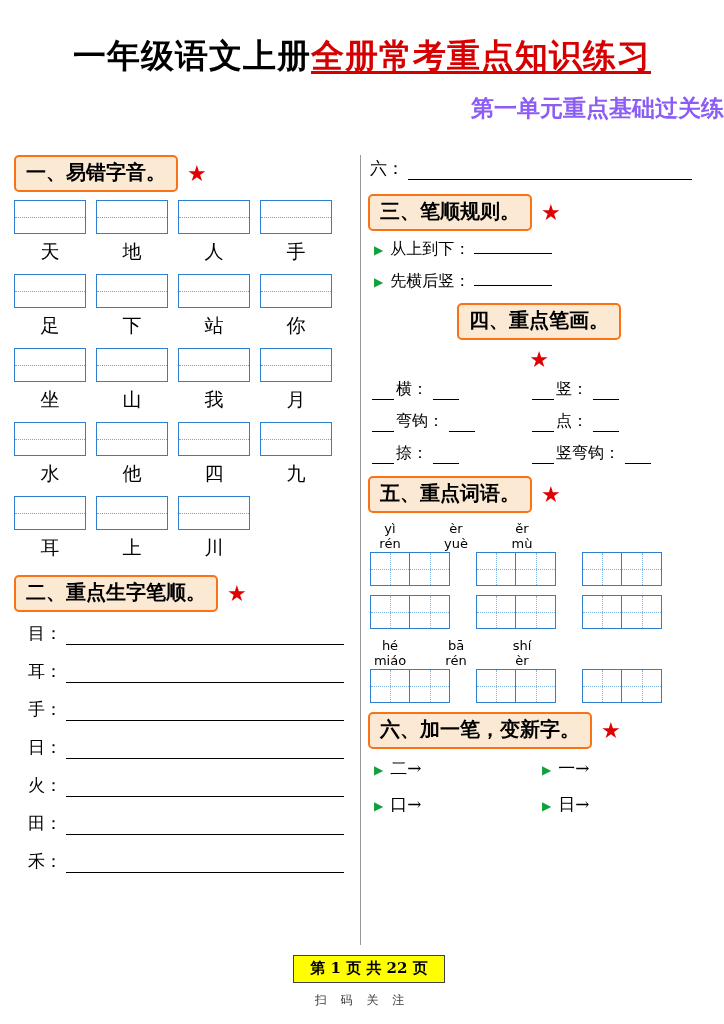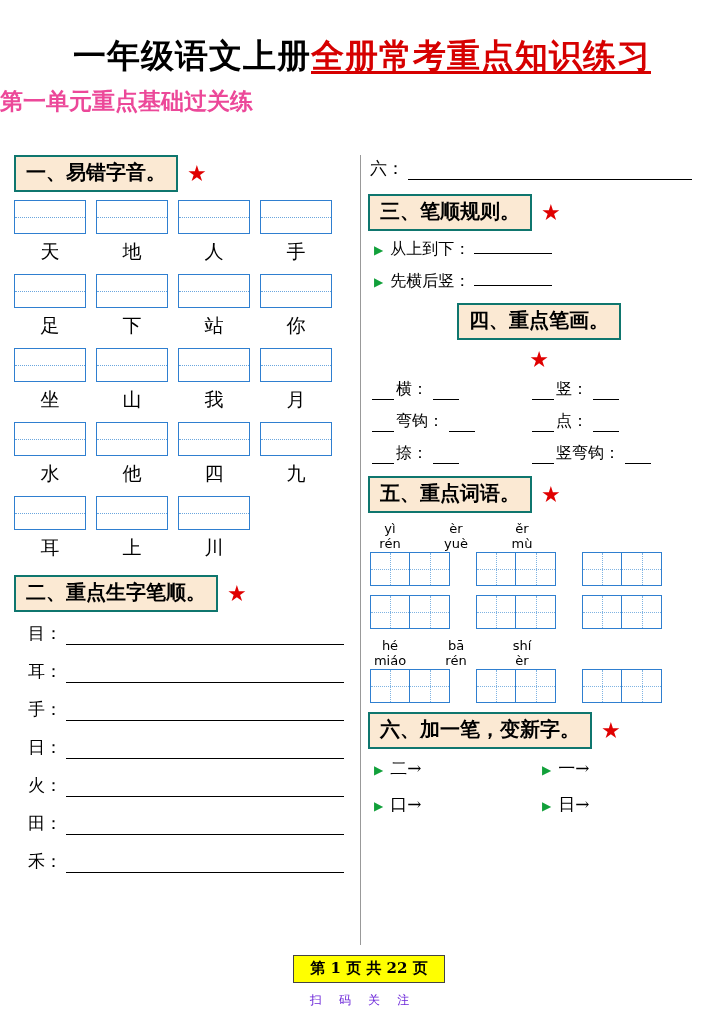--- a/index.html
+++ b/index.html
@@ -26,26 +26,26 @@
     letter-spacing: 1px;
     white-space: nowrap;
   }
   .title-main .black { color: #000; }
   .title-main .red {
     color: #d60000;
     text-decoration: underline;
     text-underline-offset: 4px;
   }
   .title-sub {
-    text-align: left;
-    margin-top: 7px;
+    text-align: right;
+    margin-top: 14px;
     font-family: "DejaVu Serif", "Liberation Serif", serif;
     font-weight: bold;
     font-size: 23px;
-    color: #ec4899;
+    color: #8b5cf6;
   }
 
   
   .columns {
     position: absolute;
     top: 155px; left: 0;
     width: 724px; height: 790px;
   }
   .col-left {
     position: absolute;
@@ -67,22 +67,22 @@
   
   .sec-head {
     display: flex;
     align-items: center;
     gap: 9px;
     margin: 0 0 8px 0;
   }
   .sec-badge {
     display: inline-block;
     background: #fbe9d3;
-    border: 2px solid #0f766e;
-    border-radius: 0;
+    border: 2px solid #f97316;
+    border-radius: 5px;
     padding: 3px 10px 5px 10px;
     font-family: "DejaVu Serif", "Liberation Serif", serif;
     font-weight: bold;
     font-size: 20px;
     color: #000;
     white-space: nowrap;
     line-height: 1.25;
   }
   .star {
     color: #e00000;
@@ -280,23 +280,22 @@
     font-weight: bold;
     font-size: 15px;
     color: #000;
   }
   .footer-ghost {
     position: absolute;
     left: 0; right: 0;
     top: 992px;
     text-align: center;
     font-size: 12px;
-    color: #6d28d9;
+    color: #404040;
     letter-spacing: 5px;
-    font-family: Liberation Mono, monospace;
   }
 </style>
 </head>
 <body>
 
 <div class="page">
 
   <div class="title-main">
     <span class="black">一年级语文上册</span><span class="red">全册常考重点知识练习</span>
   </div>

